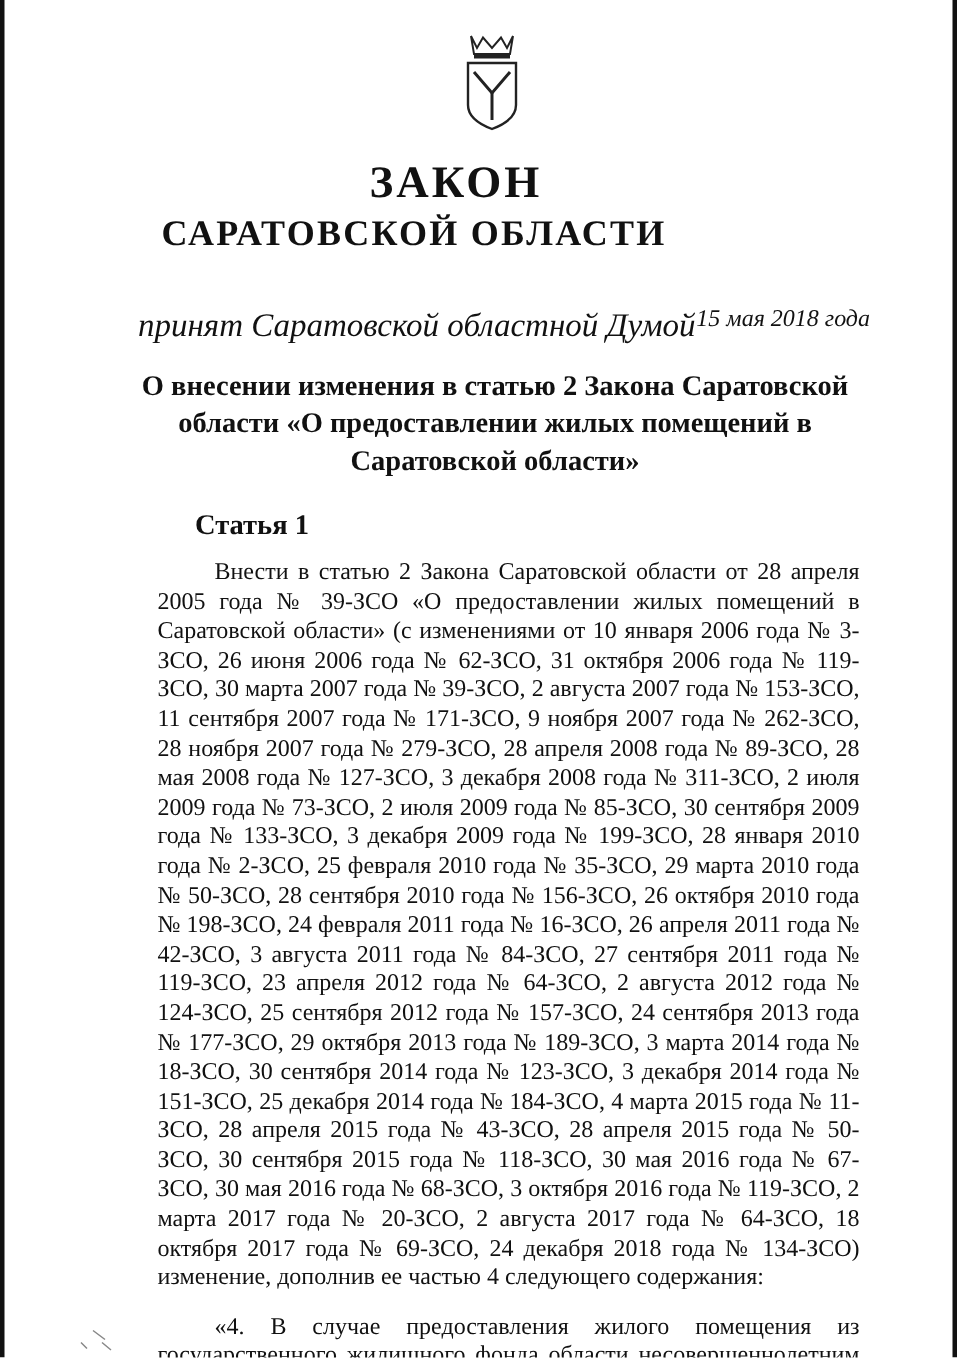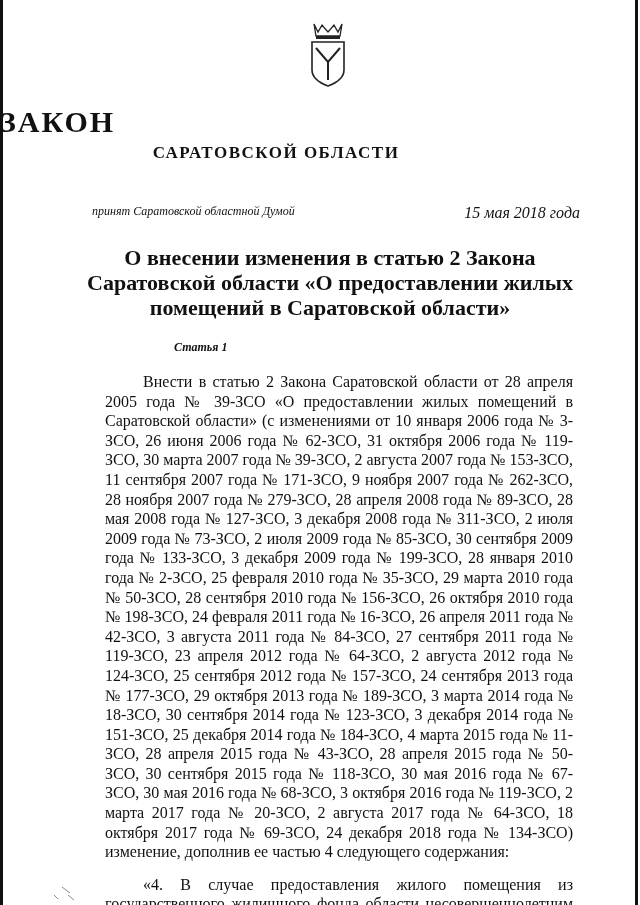--- a/index.html
+++ b/index.html
@@ -4,39 +4,39 @@
 <style>
   html, body { margin: 0; padding: 0; }
   body {
     width: 640px; height: 905px; background: #ffffff; position: relative; overflow: hidden;
     font-family: "Liberation Serif", "DejaVu Serif", serif; color: #111;
   }
   .edge-left { position: absolute; left: 0; top: 0; width: 3px; height: 905px; background: #111; }
   .edge-right { position: absolute; right: 2px; top: 0; width: 3px; height: 905px; background: #111; }
   .emblem { position: absolute; left: 308px; top: 20px; width: 40px; height: 68px; }
   .title-main {
-    position: absolute; left: 0; width: 608px; top: 105px; 
+    position: absolute; left: 0; width: 608px; top: 105px; text-align: center;
     font-size: 30px; font-weight: bold; letter-spacing: 2px;
   }
   .title-sub {
     position: absolute; left: 0; width: 552px; top: 143px; text-align: center;
-    font-size: 17px; font-weight: bold; letter-spacing: 1.5px;
+    font-size: 24px; font-weight: bold; letter-spacing: 1.5px;
   }
   .adopted {
-    position: absolute; left: 92px; top: 204px; font-size: 12px; font-style: italic;
+    position: absolute; left: 92px; top: 204px; font-size: 22px; font-style: italic;
   }
   .date {
     position: absolute; right: 60px; top: 204px; font-size: 16px; font-style: italic;
   }
   .heading {
     position: absolute; left: 80px; width: 500px; top: 245px; text-align: center;
-    font-size: 22px; font-weight: bold; line-height: 25px;
+    font-size: 19px; font-weight: bold; line-height: 25px;
   }
   .article-label {
-    position: absolute; left: 130px; top: 340px; font-size: 12px; font-style: italic; font-weight: bold; margin-left: 44px;
+    position: absolute; left: 130px; top: 340px; font-size: 19px; font-weight: bold;
   }
   .body {
     position: absolute; left: 92px; width: 494px; top: 359px;
     font-size: 16px; line-height: 19.6px; text-align: justify;
   }
   .body p { margin: 13px; text-indent: 38px; }
   .scan-mark { position: absolute; left: 50px; top: 885px; width: 30px; height: 16px; }
 </style>
 </head>
 <body>

